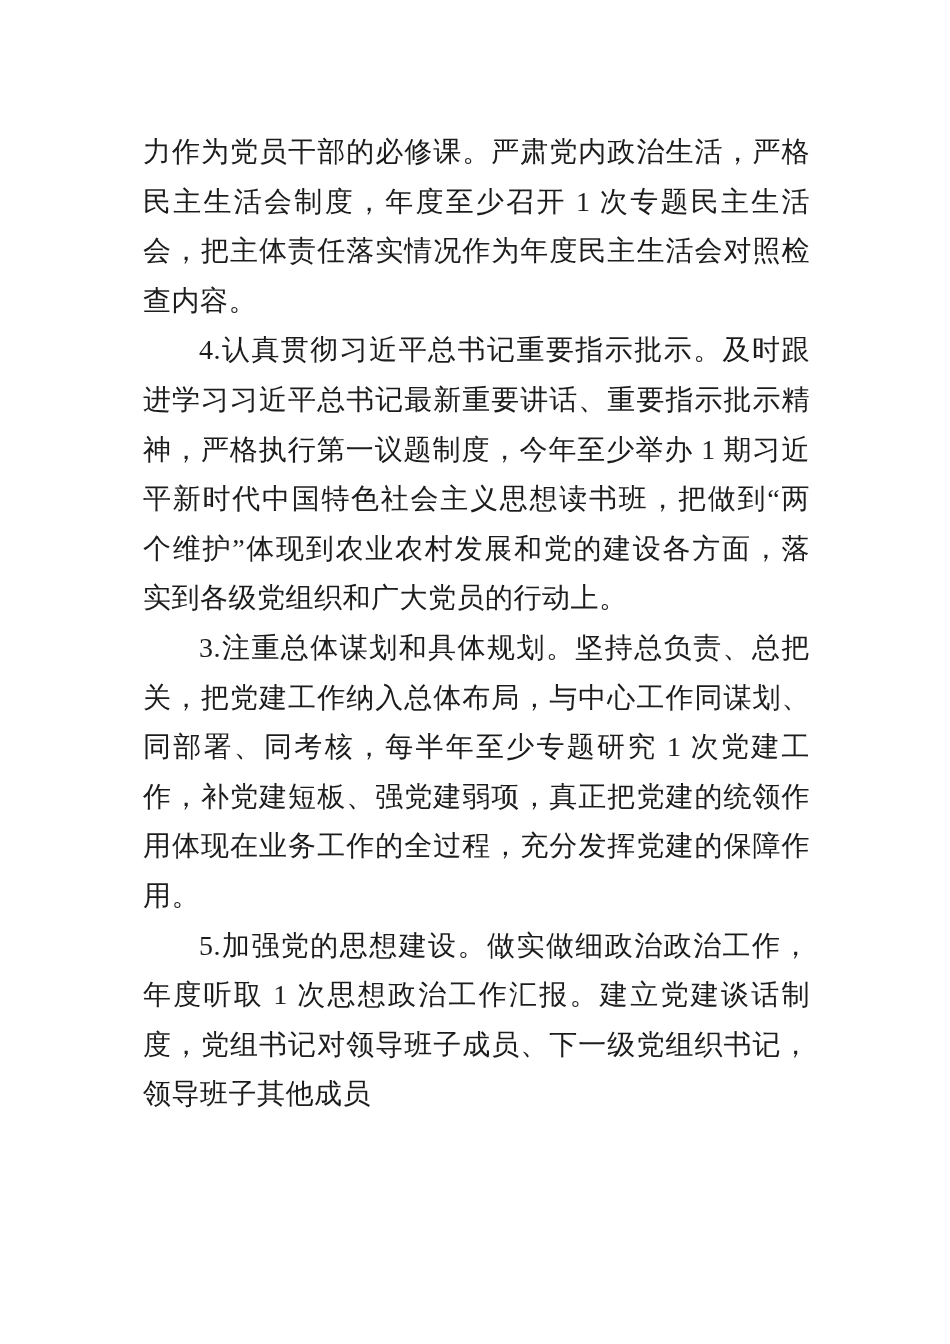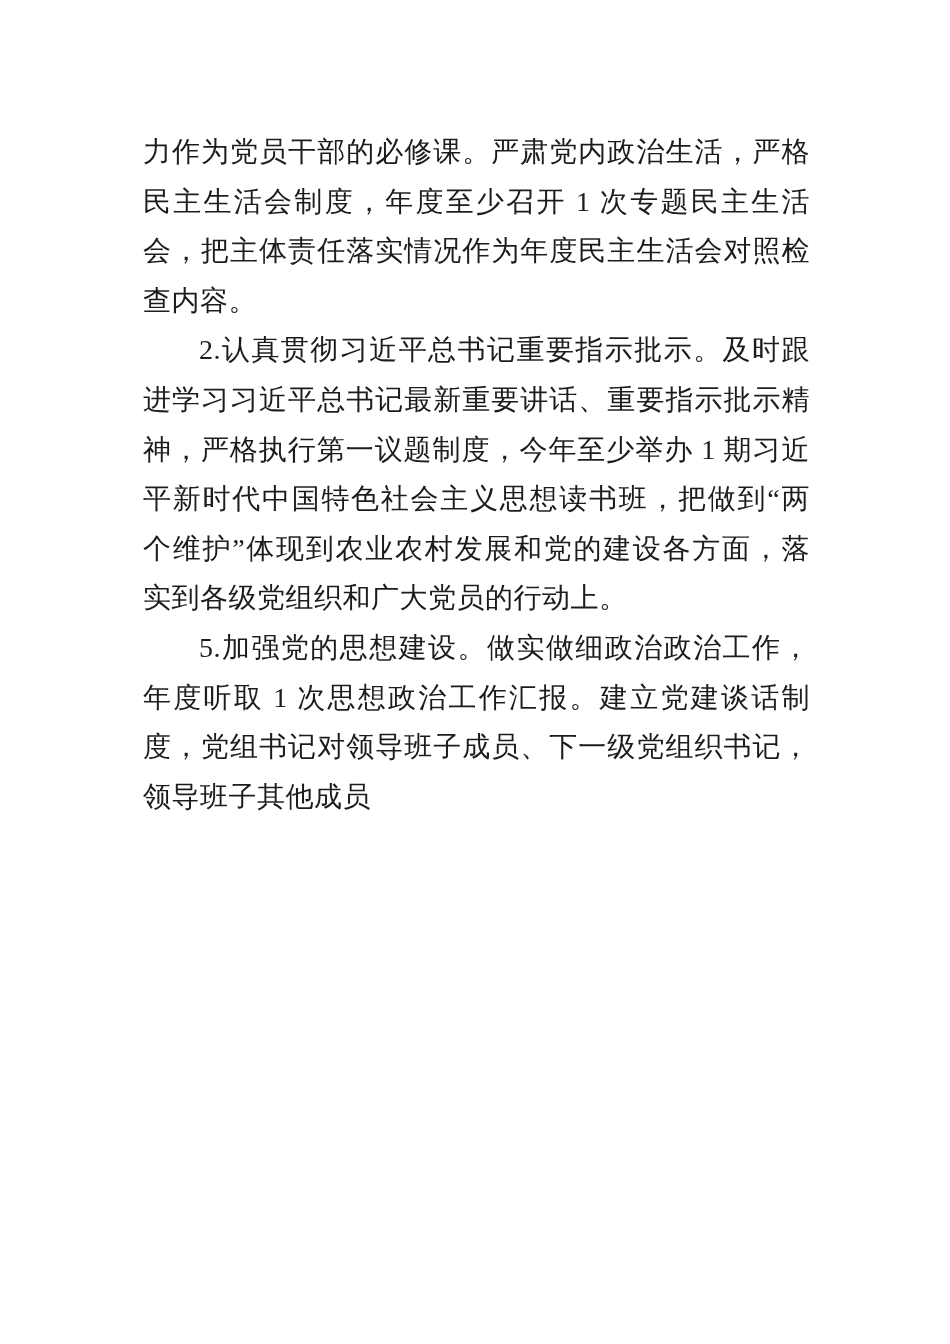--- a/index.html
+++ b/index.html
@@ -41,16 +41,17 @@
   .doc-text p.indented {
     text-indent: 2em;
   }
 </style>
 </head>
 <body style="background: rgb(255, 255, 255);">
 
 <div class="page">
   <div class="doc-text" style="color: rgb(28, 28, 28);">
     <p>力作为党员干部的必修课。严肃党内政治生活，严格民主生活会制度，年度至少召开 1 次专题民主生活会，把主体责任落实情况作为年度民主生活会对照检查内容。</p>
-    <p class="indented">2.认真贯彻习近平总书记重要指示批示。及时跟进学习习近平总书记最新重要讲话、重要指示批示精神，严格执行第一议题制度，今年至少举办 1 期习近平新时代中国特色社会主义思想读书班，把做到“两个维护”体现到农业农村发展和党的建设各方面，落实到各级党组织和广大党员的行动上。</p>
+    <p class="indented">4.认真贯彻习近平总书记重要指示批示。及时跟进学习习近平总书记最新重要讲话、重要指示批示精神，严格执行第一议题制度，今年至少举办 1 期习近平新时代中国特色社会主义思想读书班，把做到“两个维护”体现到农业农村发展和党的建设各方面，落实到各级党组织和广大党员的行动上。</p>
+    <p class="indented">3.注重总体谋划和具体规划。坚持总负责、总把关，把党建工作纳入总体布局，与中心工作同谋划、同部署、同考核，每半年至少专题研究 1 次党建工作，补党建短板、强党建弱项，真正把党建的统领作用体现在业务工作的全过程，充分发挥党建的保障作用。</p>
     <p class="indented">5.加强党的思想建设。做实做细政治政治工作，年度听取 1 次思想政治工作汇报。建立党建谈话制度，党组书记对领导班子成员、下一级党组织书记，领导班子其他成员</p>
   </div>
 </div>
 
 </body></html>

